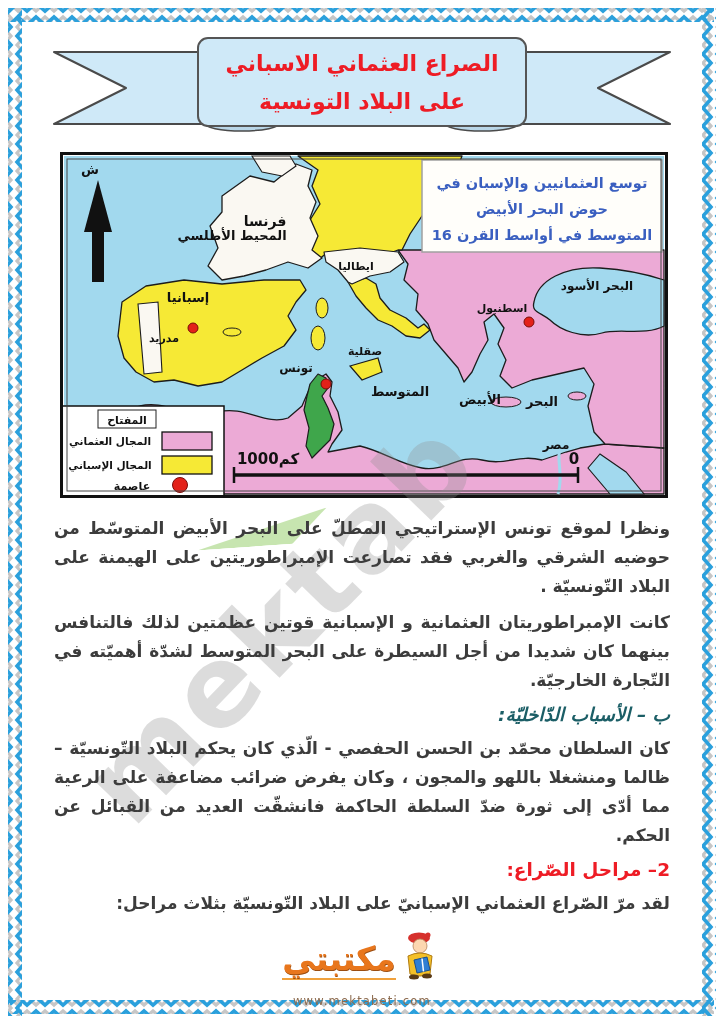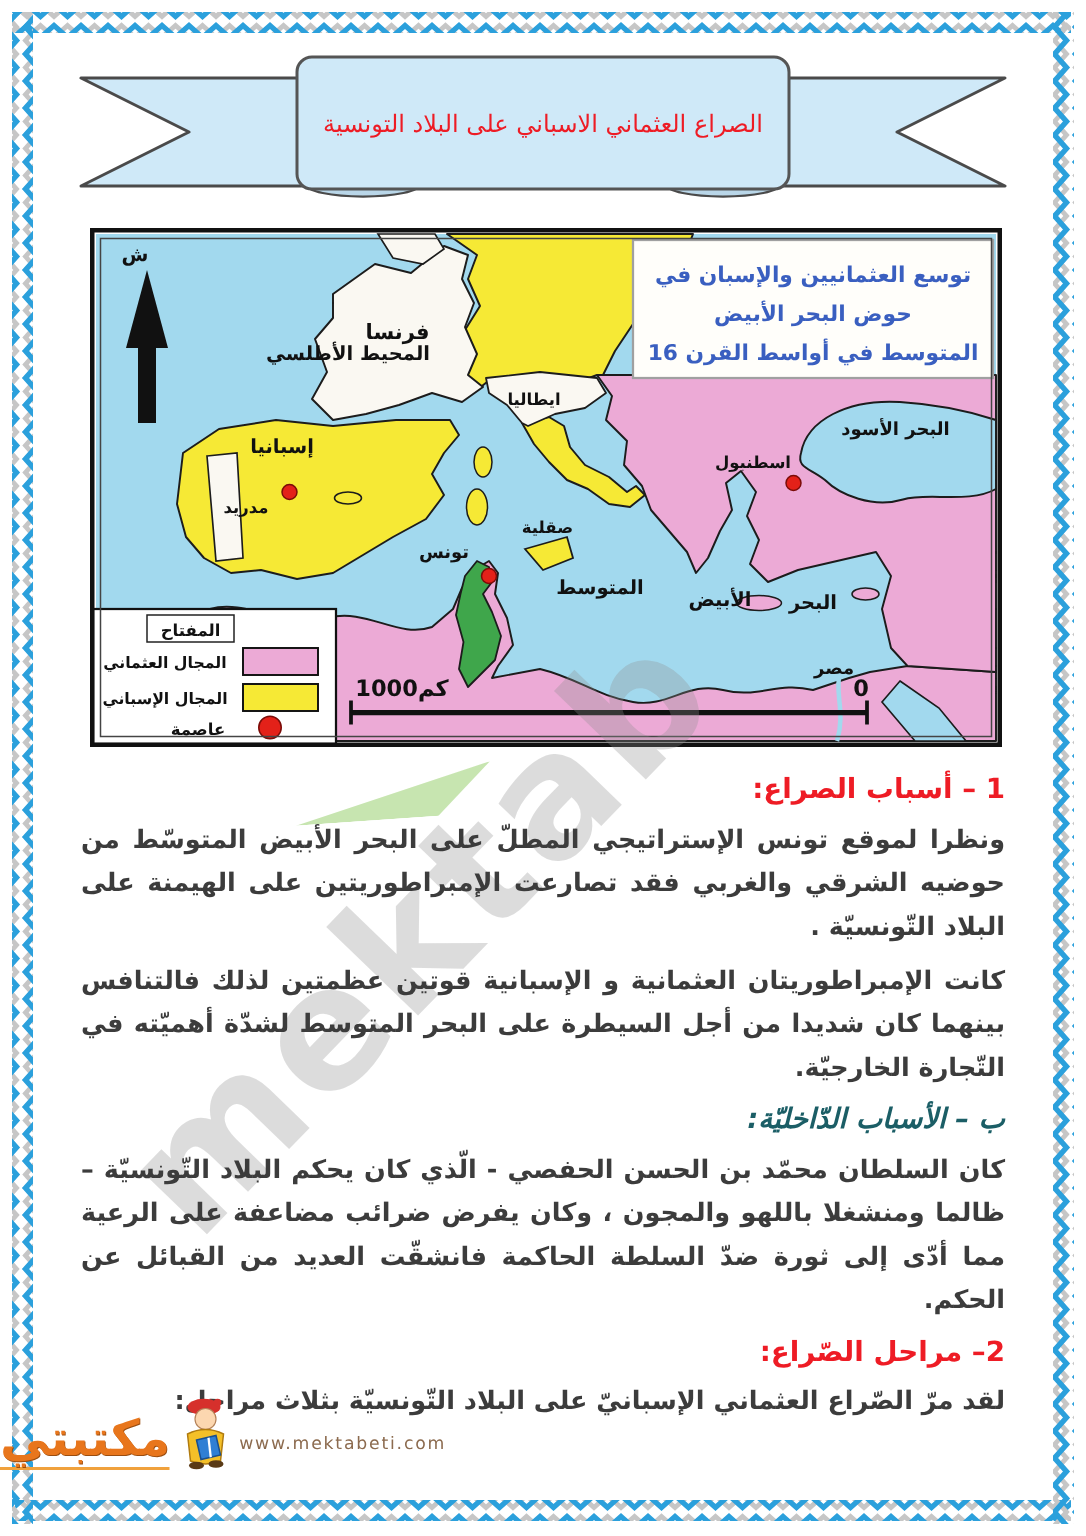--- a/index.html
+++ b/index.html
@@ -3,36 +3,36 @@
 <meta charset="utf-8">
 <style>
   html,body{margin:0;padding:0;background:#ffffff;}
   body{font-family:"DejaVu Sans","Liberation Sans",sans-serif;}
   .page{position:relative;width:724px;height:1024px;background:#fff;overflow:hidden;}
   .abs{position:absolute;}
   
   .banner-wrap{left:50px;top:36px;width:624px;height:104px;}
   .banner-text{position:absolute;left:148px;top:4px;width:328px;height:86px;
     display:flex;align-items:center;justify-content:center;text-align:center;
-    color:#ee1c25;font-weight:normal;font-size:16px;line-height:1.75;padding:16px 16px;box-sizing:border-box;}
+    color:#ee1c25;font-weight:bold;font-size:22px;line-height:1.75;padding:16px 16px;box-sizing:border-box;}
   
   .content{left:54px;top:514px;width:616px;direction:rtl;text-align:justify;text-align-last:right;color:#3c3c3c;}
   .content h3{margin:0 0 5px 0;font-size:18.5px;line-height:1.45;}
   .content h3.red{color:#ee1c25;}
   .content h3.green{color:#00a551;}
   .content h3.teal{color:#1b5e66;font-style:italic;}
   .content p{margin:0 0 7px 0;font-size:17px;line-height:29px;font-weight:600;}
   .content p.gap{margin-top:11px;}
   
   .wm-text{left:0px;top:556px;width:560px;text-align:center;font-size:112px;font-weight:bold;
     color:#8f8f8f;opacity:0.30;letter-spacing:5px;transform:rotate(-46deg);pointer-events:none;}
   .wm-swoosh{left:196px;top:512px;width:132px;height:34px;background:#7ac143;opacity:0.42;
     clip-path:polygon(0 100%,100% 0,72% 100%);transform:rotate(-4deg);pointer-events:none;}
   
-  .footer{left:0;top:930px;width:724px;display:flex;flex-direction:row;align-items:center;}
+  .footer{left:0;top:930px;width:724px;display:flex;flex-direction:column;align-items:center;}
   .logo-row{display:flex;align-items:flex-end;gap:4px;}
   .logo-text{font-size:33px;font-weight:bold;color:#e8761c;line-height:1;
     text-shadow:0.5px 0.5px 0 #9a4d10;border-bottom:2px solid #f0a13c;padding-bottom:3px;}
   .logo-url{font-size:11.5px;color:#8c6b4f;letter-spacing:1.2px;margin-top:14px;}
   svg text{font-family:"DejaVu Sans","Liberation Sans",sans-serif;}
 </style>
 </head>
 <body>
 
 <div class="page">
@@ -141,21 +141,20 @@
     </g>
 
     <rect x="1.5" y="1.5" width="605" height="343" fill="none" stroke="#111" stroke-width="3"></rect>
     <rect x="7" y="7" width="594" height="332" fill="none" stroke="#444" stroke-width="1"></rect>
   </svg>
 
   <div class="abs wm-swoosh"></div>
   <div class="abs wm-text">mektab</div>
 
   <div class="abs content">
-    <h3 class="red">1 – أسباب الصراع:</h3>
     <p>ونظرا لموقع تونس  الإستراتيجي المطلّ على البحر الأبيض المتوسّط من حوضيه الشرقي والغربي فقد تصارعت  الإمبراطوريتين على الهيمنة على البلاد التّونسيّة .</p>
     <p>كانت الإمبراطوريتان العثمانية و الإسبانية قوتين عظمتين لذلك فالتنافس بينهما كان شديدا من أجل السيطرة على البحر المتوسط لشدّة أهميّته في التّجارة الخارجيّة.</p>
     <h3 class="teal">ب – الأسباب الدّاخليّة:</h3>
     <p>كان السلطان محمّد بن الحسن الحفصي - الّذي كان يحكم البلاد التّونسيّة – ظالما ومنشغلا باللهو والمجون ،  وكان يفرض ضرائب مضاعفة على الرعية  مما أدّى  إلى ثورة ضدّ السلطة الحاكمة  فانشقّت العديد من القبائل عن الحكم.</p>
     <h3 class="red">2– مراحل الصّراع:</h3>
     <p>لقد مرّ الصّراع العثماني الإسبانيّ على البلاد التّونسيّة بثلاث مراحل:</p>
   </div>
 
   <div class="abs footer">
     <div class="logo-row">

